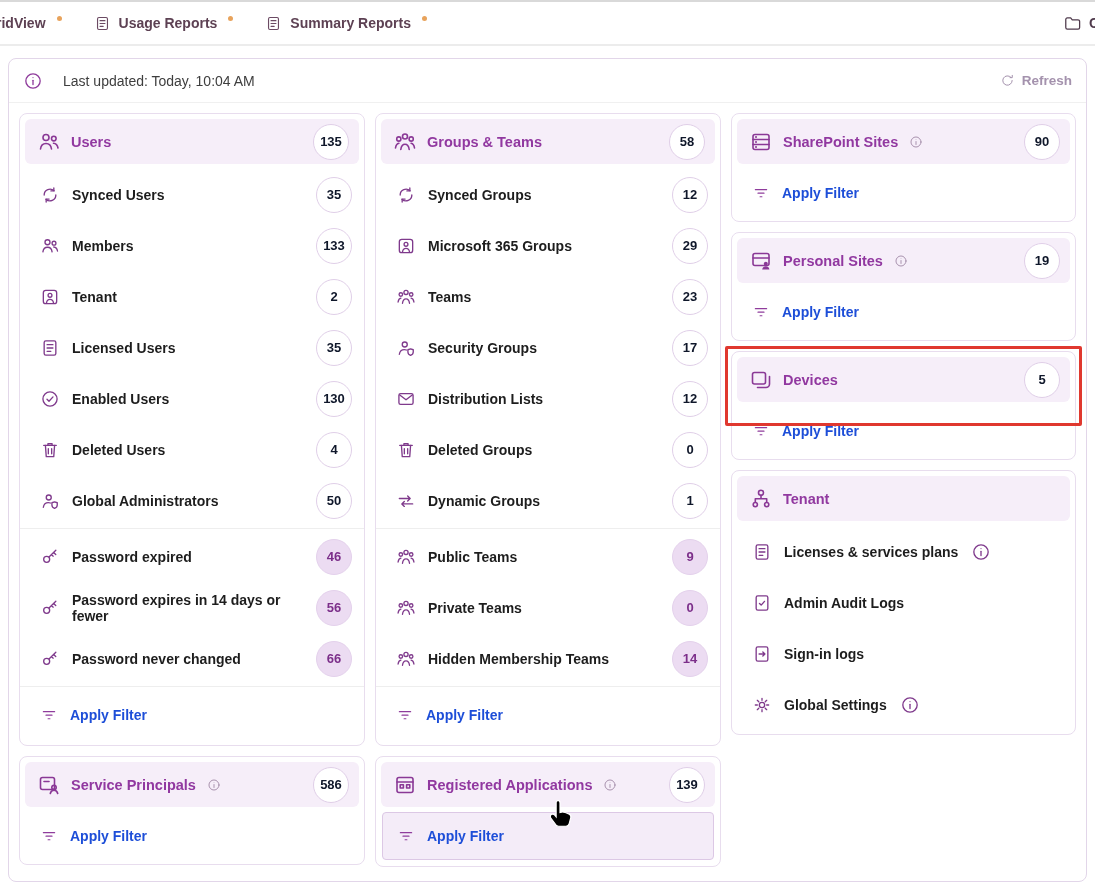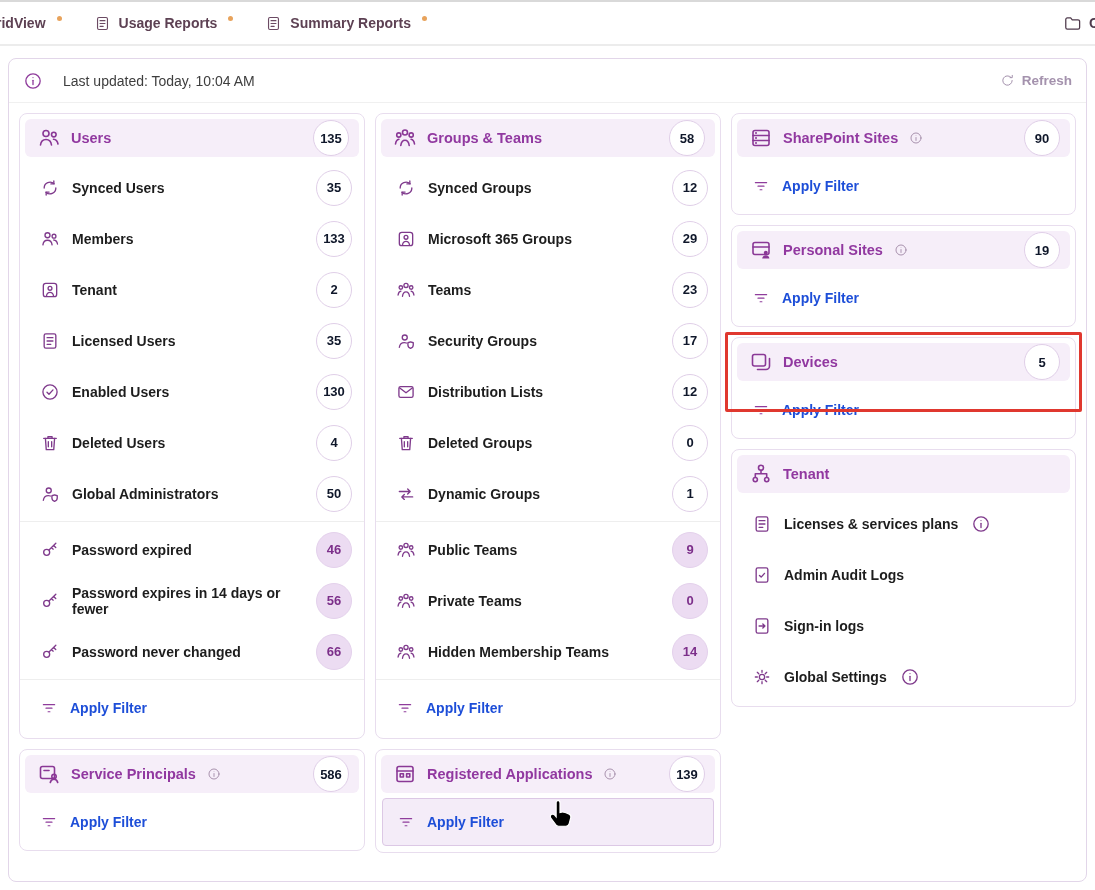--- a/index.html
+++ b/index.html
@@ -41,21 +41,21 @@
              color:#a violet; color:#a492ad; font-size:13.5px; font-weight:600;
              background:none; border:none; cursor:pointer; font-family:inherit; }
   .refresh .ic { width:15px; height:15px; }
 
   .columns { display:flex; gap:10px; padding:10px; align-items:flex-start; }
   .col { display:flex; flex-direction:column; gap:10px; width:352px; }
   .col.c3 { width:351px; }
 
   .card { border:1px solid #e8ddee; border-radius:8px; background:#fff; padding-bottom:4px; }
   .card-head {
-    margin:5px; height:38px; background:#f6eef9; border-radius:6px;
+    margin:5px; height:45px; background:#f6eef9; border-radius:6px;
     display:flex; align-items:center; padding:0 10px 0 12px; gap:10px; cursor:pointer;
   }
   .card-head .head-ic { width:24px; height:24px; color:#8a3896; }
   .card-title { font-size:14.5px; font-weight:700; color:#9138a0; white-space:nowrap; }
   .info-ic { width:14px; height:14px; color:#a28ba8; margin-left:1px; cursor:pointer; }
 
   .badge {
     margin-left:auto; min-width:36px; height:36px; border-radius:50%;
     background:#fff; border:1px solid #e0cfe8; color:#0f172a;
     font-size:13px; font-weight:700; display:flex; align-items:center; justify-content:center;

